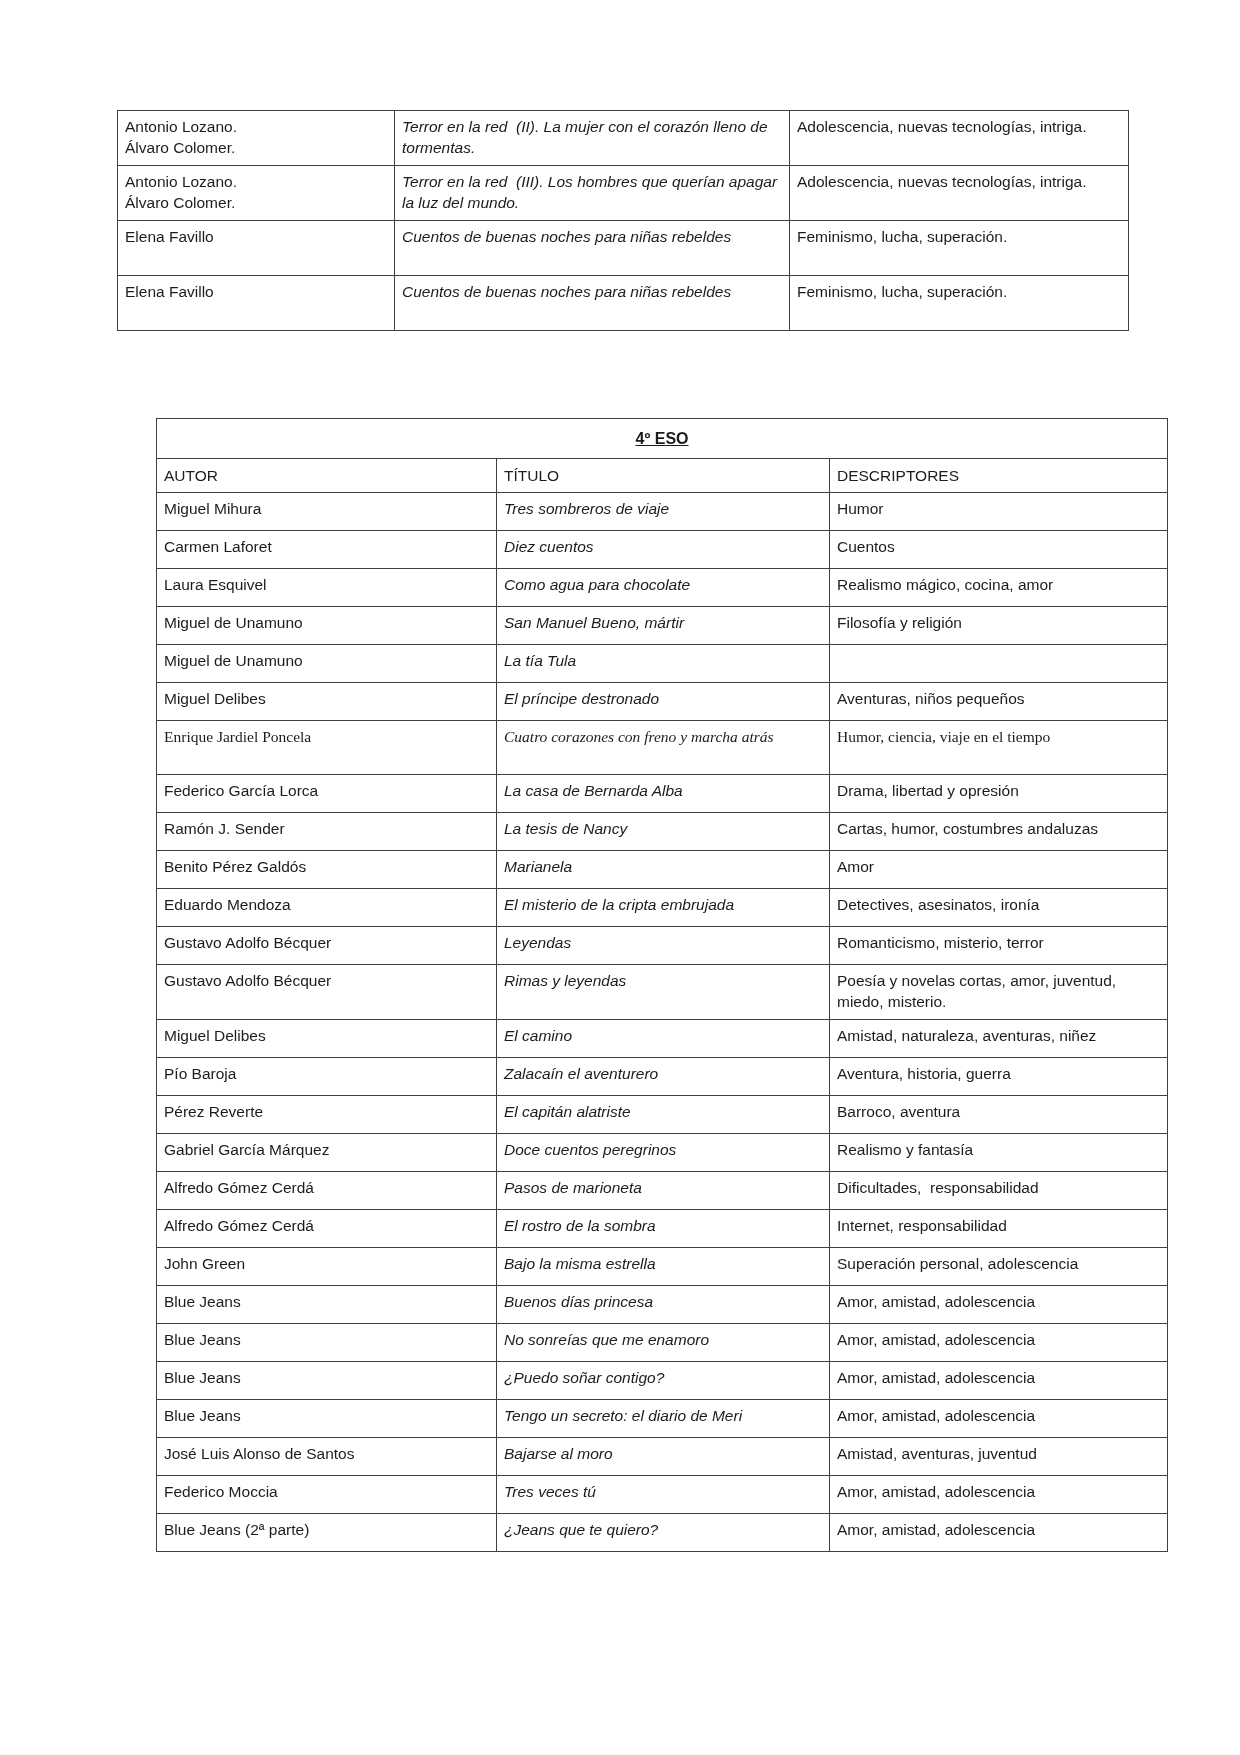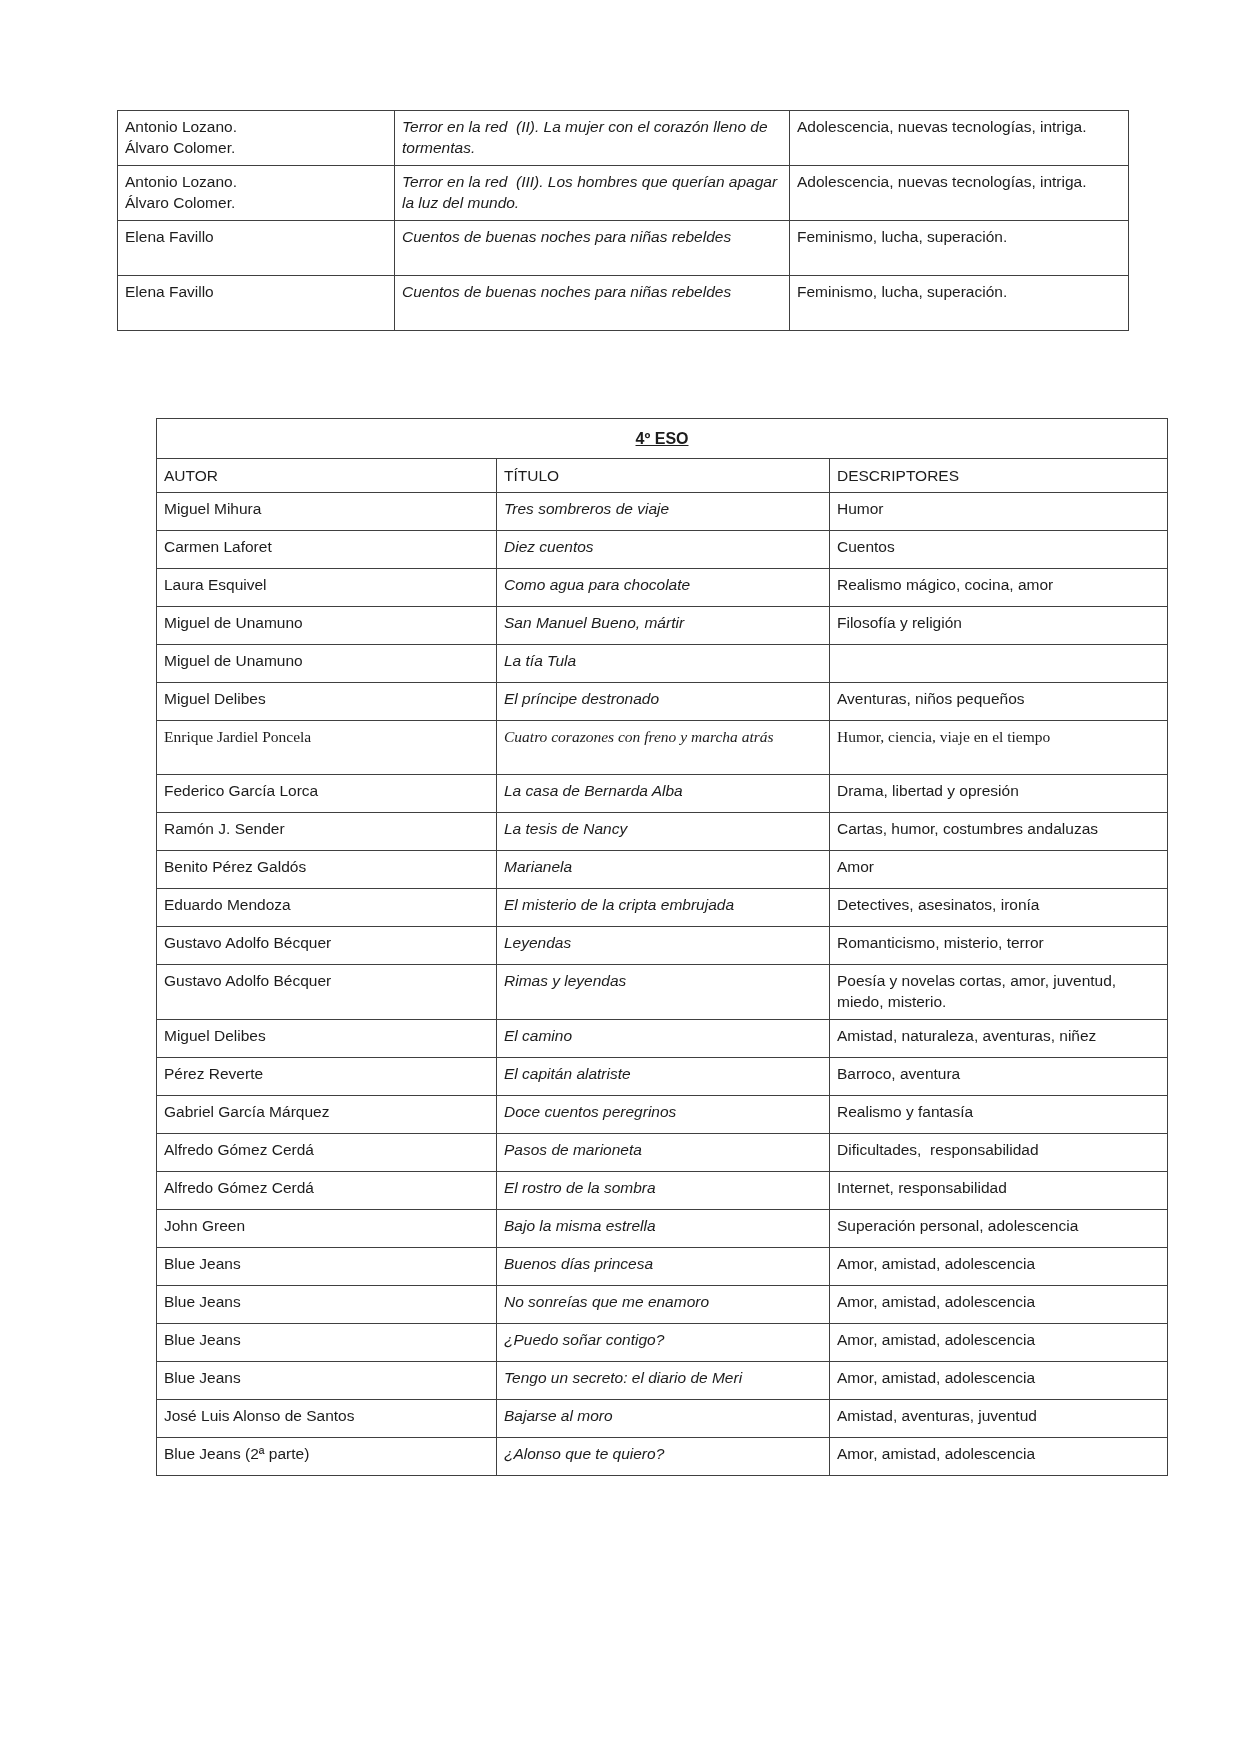--- a/index.html
+++ b/index.html
@@ -178,20 +178,25 @@
         <td class="col-autor">Gustavo Adolfo Bécquer</td>
         <td class="col-titulo">Rimas y leyendas</td>
         <td class="col-descriptores">Poesía y novelas cortas, amor, juventud, miedo, misterio.</td>
       </tr>
       <tr class="data-row">
         <td class="col-autor">Miguel Delibes</td>
         <td class="col-titulo">El camino</td>
         <td class="col-descriptores">Amistad, naturaleza, aventuras, niñez</td>
       </tr>
       <tr class="data-row">
+        <td class="col-autor">Pío Baroja</td>
+        <td class="col-titulo">Zalacaín el aventurero</td>
+        <td class="col-descriptores">Aventura, historia, guerra</td>
+      </tr>
+      <tr class="data-row">
         <td class="col-autor">Pérez Reverte</td>
         <td class="col-titulo">El capitán alatriste</td>
         <td class="col-descriptores">Barroco, aventura</td>
       </tr>
       <tr class="data-row">
         <td class="col-autor">Gabriel García Márquez</td>
         <td class="col-titulo">Doce cuentos peregrinos</td>
         <td class="col-descriptores">Realismo y fantasía</td>
       </tr>
       <tr class="data-row">
@@ -228,18 +233,23 @@
         <td class="col-autor">Blue Jeans</td>
         <td class="col-titulo">Tengo un secreto: el diario de Meri</td>
         <td class="col-descriptores">Amor, amistad, adolescencia</td>
       </tr>
       <tr class="data-row">
         <td class="col-autor">José Luis Alonso de Santos</td>
         <td class="col-titulo">Bajarse al moro</td>
         <td class="col-descriptores">Amistad, aventuras, juventud</td>
       </tr>
       <tr class="data-row">
+        <td class="col-autor">Federico Moccia</td>
+        <td class="col-titulo">Tres veces tú</td>
+        <td class="col-descriptores">Amor, amistad, adolescencia</td>
+      </tr>
+      <tr class="data-row">
         <td class="col-autor">Blue Jeans (2ª parte)</td>
-        <td class="col-titulo">¿Alonso que te quiero?</td>
+        <td class="col-titulo">¿Jeans que te quiero?</td>
         <td class="col-descriptores">Amor, amistad, adolescencia</td>
       </tr>
     </tbody>
 </table>
 
 </body></html>

